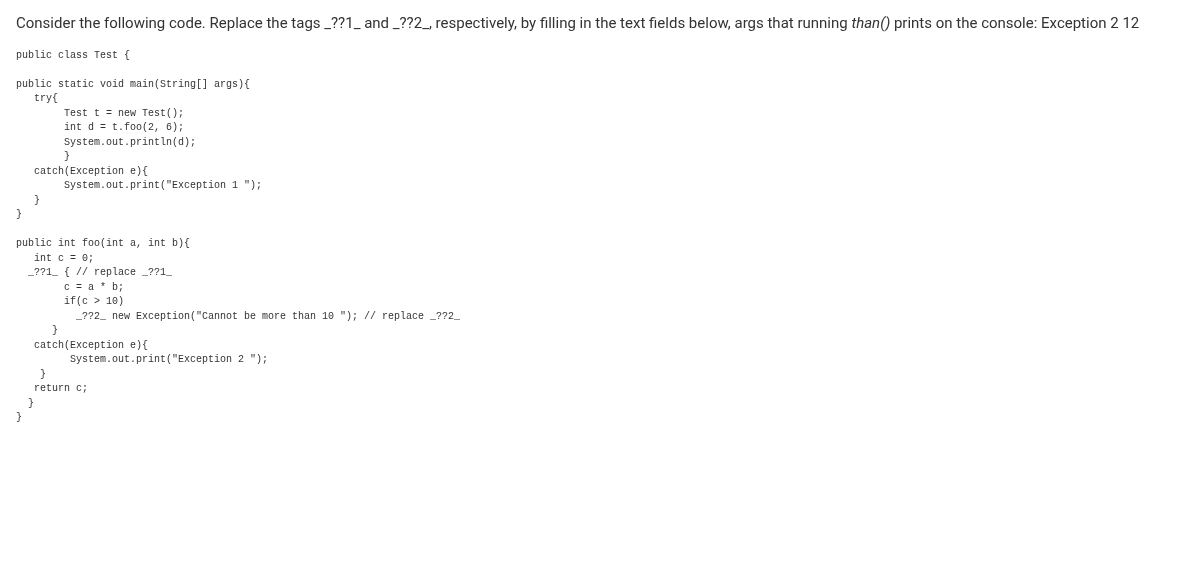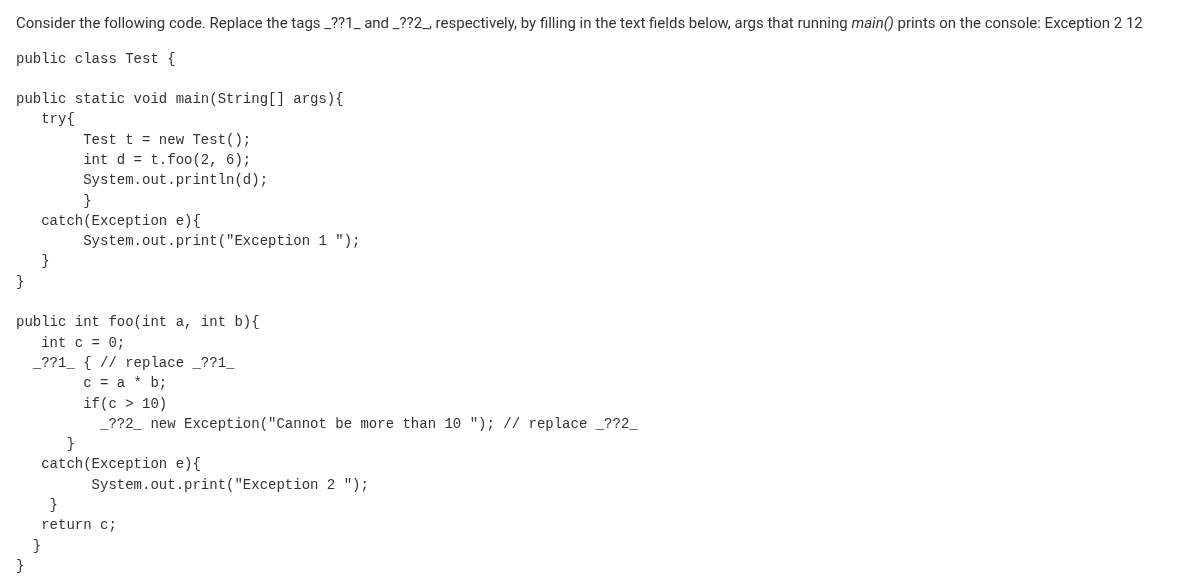--- a/index.html
+++ b/index.html
@@ -16,32 +16,32 @@
       line-height: 1.5;
     }
     .instruction {
       margin-bottom: 4px;
     }
     .instruction em {
       font-style: italic;
     }
     .code-block {
       font-family: "Courier New", Courier, monospace;
-      font-size: 14px;
+      font-size: 10px;
       white-space: pre;
       margin-top: 14px;
       margin-bottom: 24px;
       line-height: 1.45;
     }
   </style>
 </head>
 <body>
 
 <div class="instruction">
-  <span>Consider the following code. Replace the tags _??1_ and _??2_, respectively, by filling in the text fields below, args that running </span><em>main()</em><span> prints on the console: Exception 2 12</span>
+  <span>Consider the following code. Replace the tags _??1_ and _??2_, respectively, by filling in the text fields below, args that running </span><em>than()</em><span> prints on the console: Exception 2 12</span>
 </div>
 
 <pre class="code-block">public class Test {
 
 public static void main(String[] args){
    try{
         Test t = new Test();
         int d = t.foo(2, 6);
         System.out.println(d);
         }

